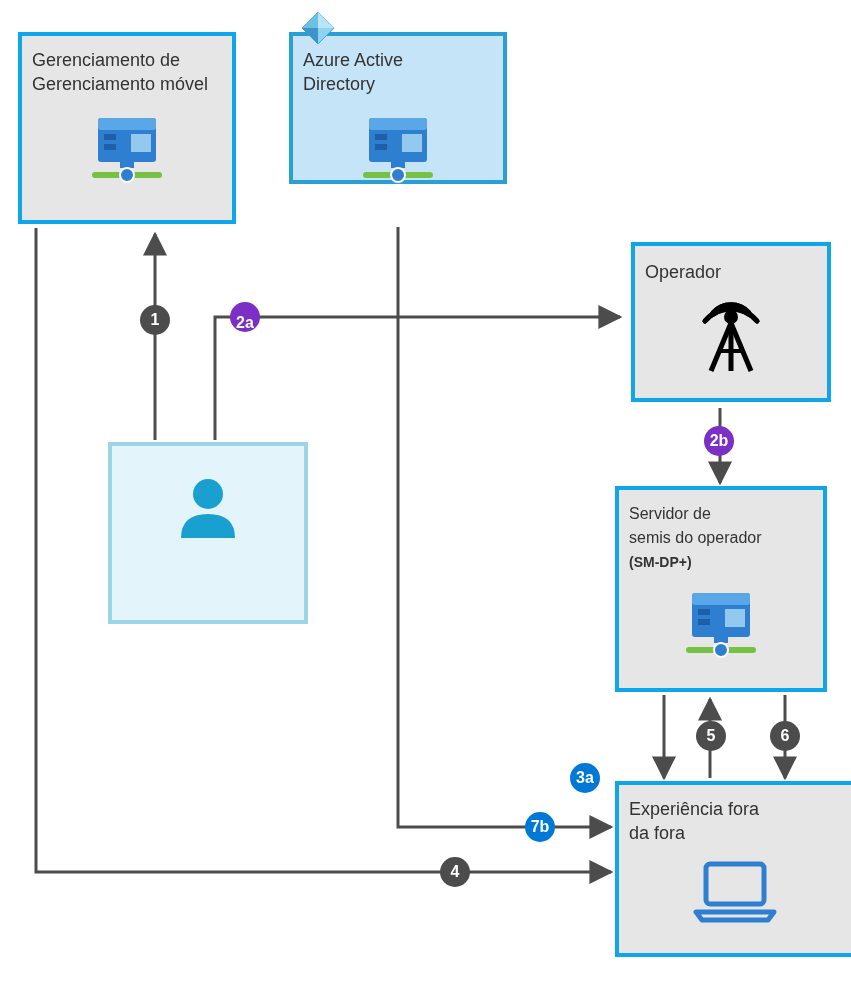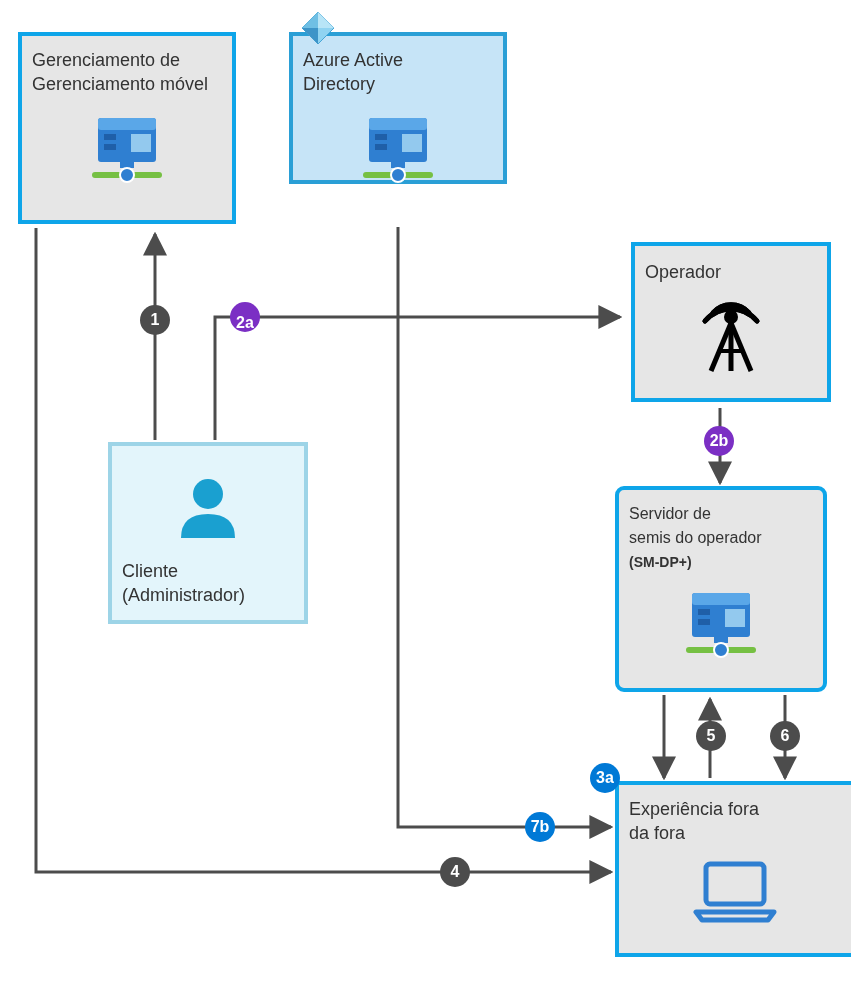--- a/index.html
+++ b/index.html
@@ -173,27 +173,23 @@
   </div>
 </div>
 
 <div class="box lightblue" style="left:108px; top:442px; width:200px; height:182px;">
   <div class="icon-slot" style="height:95px; padding-top:16px;">
     <svg width="74" height="72" viewBox="0 0 74 72">
       <circle cx="37" cy="20" r="15" fill="#1aa0d0"></circle>
       <path d="M10 64 Q10 40 37 40 Q64 40 64 64 Z" fill="#1aa0d0"></path>
     </svg>
   </div>
-  <div class="box-title" style="padding-top:2px;">
-    <span>Cliente</span><br>
-    <span>(Administrador)</span>
-  </div>
-</div>
-
-<div class="box" style="left:615px; top:486px; width:212px; height:206px;border-radius:9px;">
+</div>
+
+<div class="box" style="left:615px; top:486px; width:212px; height:206px;">
   <div class="box-title">
     <span class="small">Servidor de</span>
     <span class="small">semis do operador</span>
     <span class="line2">(SM-DP+)</span>
   </div>
   <div class="icon-slot" style="height:100px;">
     <svg width="82" height="78" viewBox="0 0 82 78">
       <rect x="12" y="8" width="58" height="44" rx="3" fill="#2f7fd1"></rect>
       <rect x="12" y="8" width="58" height="12" rx="3" fill="#5aa7e8"></rect>
       <rect x="18" y="24" width="12" height="6" fill="#1f5fa8"></rect>
@@ -221,21 +217,21 @@
 
 <div class="step-badge badge-gray" style="left:140px; top:305px;">
       <span>1</span>
     </div>
 <div class="step-badge badge-purple" style="left:230px; top:302px;align-items:flex-end;">
       <span>2a</span>
     </div>
 <div class="step-badge badge-purple" style="left:704px; top:426px;">
       <span>2b</span>
     </div>
-<div class="step-badge badge-blue" style="left:590px; top:763px;">
+<div class="step-badge badge-blue" style="left:570px; top:763px;">
       <span>3a</span>
     </div>
 <div class="step-badge badge-blue" style="left:525px; top:812px;">
       <span>7b</span>
     </div>
 <div class="step-badge badge-gray" style="left:440px; top:857px;">
       <span>4</span>
     </div>
 <div class="step-badge badge-gray" style="left:696px; top:721px;">
       <span>5</span>

